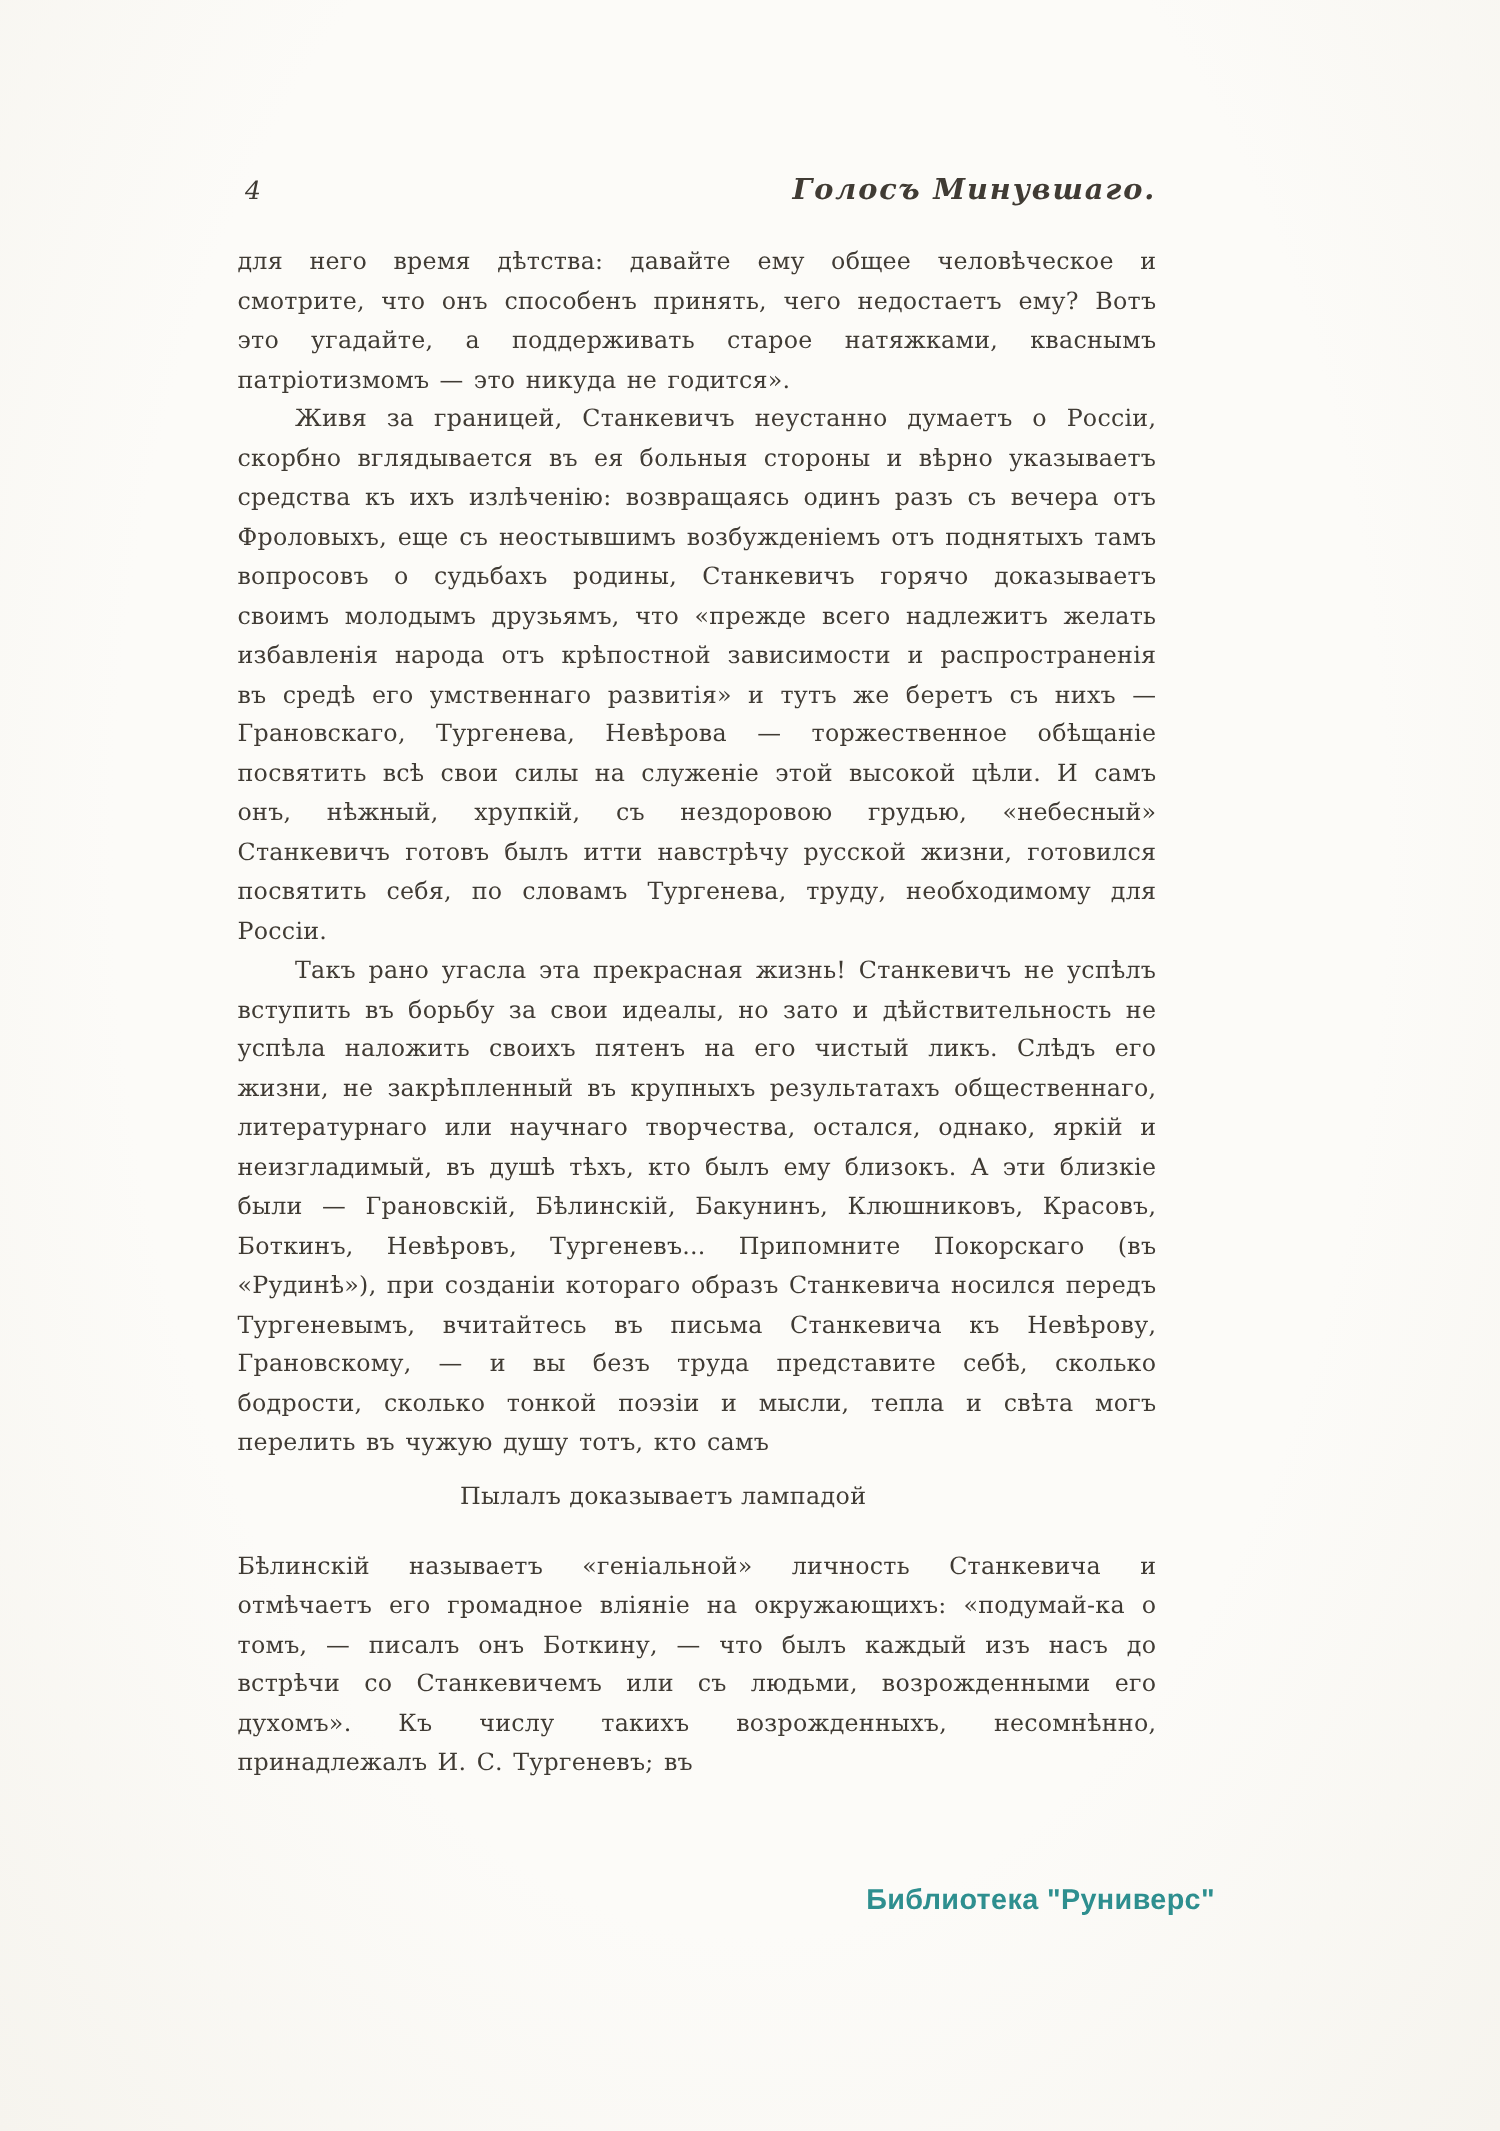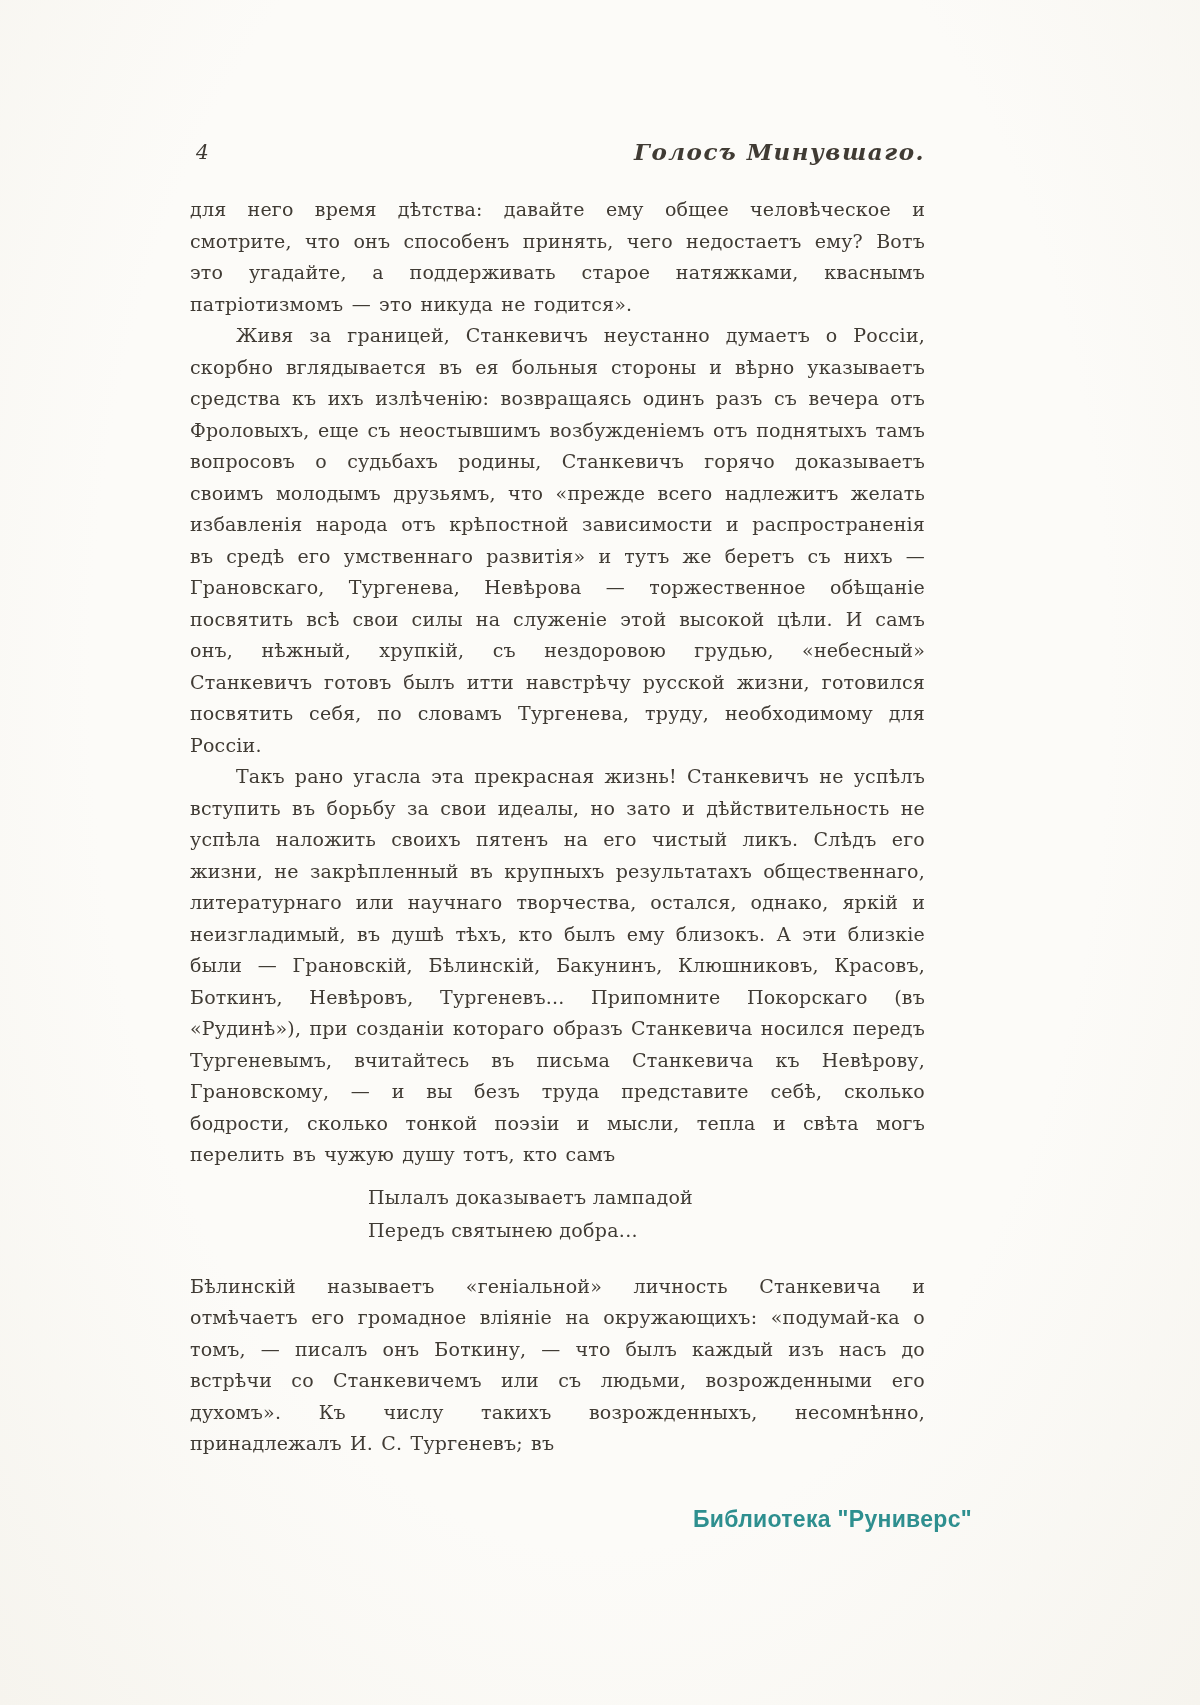--- a/index.html
+++ b/index.html
@@ -83,21 +83,20 @@
     </div>
 
     <p class="para">для него время дѣтства: давайте ему общее человѣческое и смотрите, что онъ способенъ принять, чего недостаетъ ему? Вотъ это угадайте, а поддерживать старое натяжками, кваснымъ патріотизмомъ — это никуда не годится».</p>
 
     <p class="para indent">Живя за границей, Станкевичъ неустанно думаетъ о Россіи, скорбно вглядывается въ ея больныя стороны и вѣрно указываетъ средства къ ихъ излѣченію: возвращаясь одинъ разъ съ вечера отъ Фроловыхъ, еще съ неостывшимъ возбужденіемъ отъ поднятыхъ тамъ вопросовъ о судьбахъ родины, Станкевичъ горячо доказываетъ своимъ молодымъ друзьямъ, что «прежде всего надлежитъ желать избавленія народа отъ крѣпостной зависимости и распространенія въ средѣ его умственнаго развитія» и тутъ же беретъ съ нихъ — Грановскаго, Тургенева, Невѣрова — торжественное обѣщаніе посвятить всѣ свои силы на служеніе этой высокой цѣли. И самъ онъ, нѣжный, хрупкій, съ нездоровою грудью, «небесный» Станкевичъ готовъ былъ итти навстрѣчу русской жизни, готовился посвятить себя, по словамъ Тургенева, труду, необходимому для Россіи.</p>
 
     <p class="para indent">Такъ рано угасла эта прекрасная жизнь! Станкевичъ не успѣлъ вступить въ борьбу за свои идеалы, но зато и дѣйствительность не успѣла наложить своихъ пятенъ на его чистый ликъ. Слѣдъ его жизни, не закрѣпленный въ крупныхъ результатахъ общественнаго, литературнаго или научнаго творчества, остался, однако, яркій и неизгладимый, въ душѣ тѣхъ, кто былъ ему близокъ. А эти близкіе были — Грановскій, Бѣлинскій, Бакунинъ, Клюшниковъ, Красовъ, Боткинъ, Невѣровъ, Тургеневъ... Припомните Покорскаго (въ «Рудинѣ»), при созданіи котораго образъ Станкевича носился передъ Тургеневымъ, вчитайтесь въ письма Станкевича къ Невѣрову, Грановскому, — и вы безъ труда представите себѣ, сколько бодрости, сколько тонкой поэзіи и мысли, тепла и свѣта могъ перелить въ чужую душу тотъ, кто самъ</p>
 
     <div class="verse-block">
       <div class="verse-line">Пылалъ доказываетъ лампадой</div>
-      <div class="verse-line">Передъ святынею добра...</div>
     </div>
 
     <p class="para">Бѣлинскій называетъ «геніальной» личность Станкевича и отмѣчаетъ его громадное вліяніе на окружающихъ: «подумай-ка о томъ, — писалъ онъ Боткину, — что былъ каждый изъ насъ до встрѣчи со Станкевичемъ или съ людьми, возрожденными его духомъ». Къ числу такихъ возрожденныхъ, несомнѣнно, принадлежалъ И. С. Тургеневъ; въ</p>
 
   </div>
 
   <div class="watermark" style="color: rgb(46, 143, 143);">Библиотека "Руниверс"</div>
 </div>
 
 </body></html>

